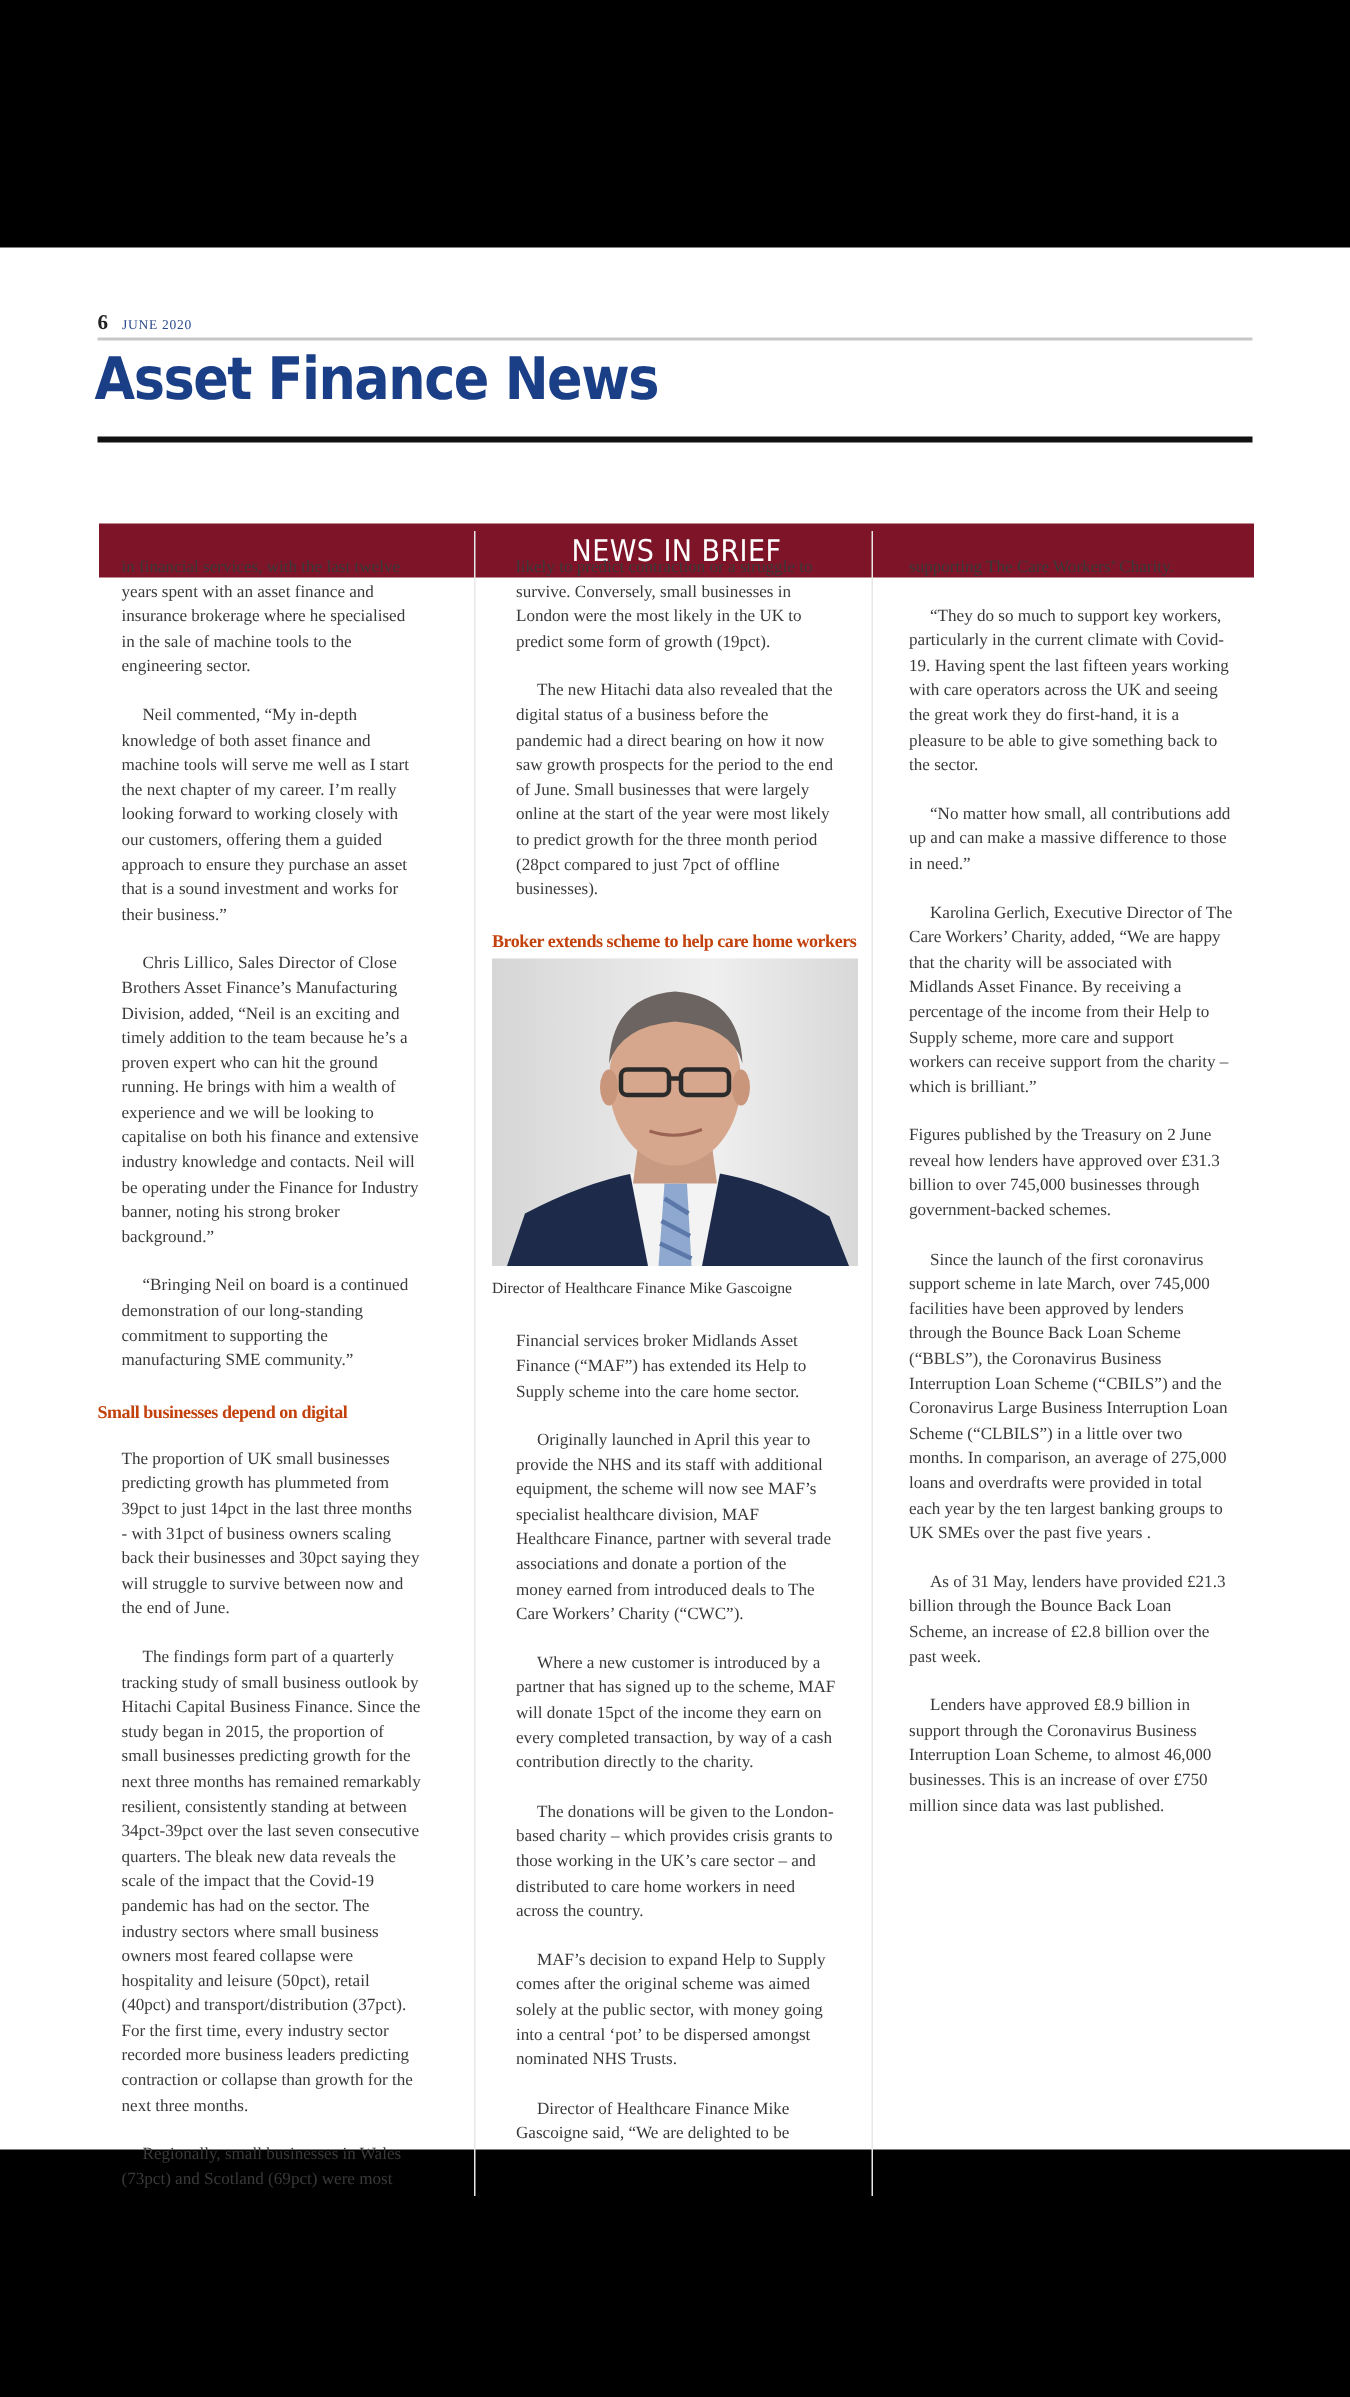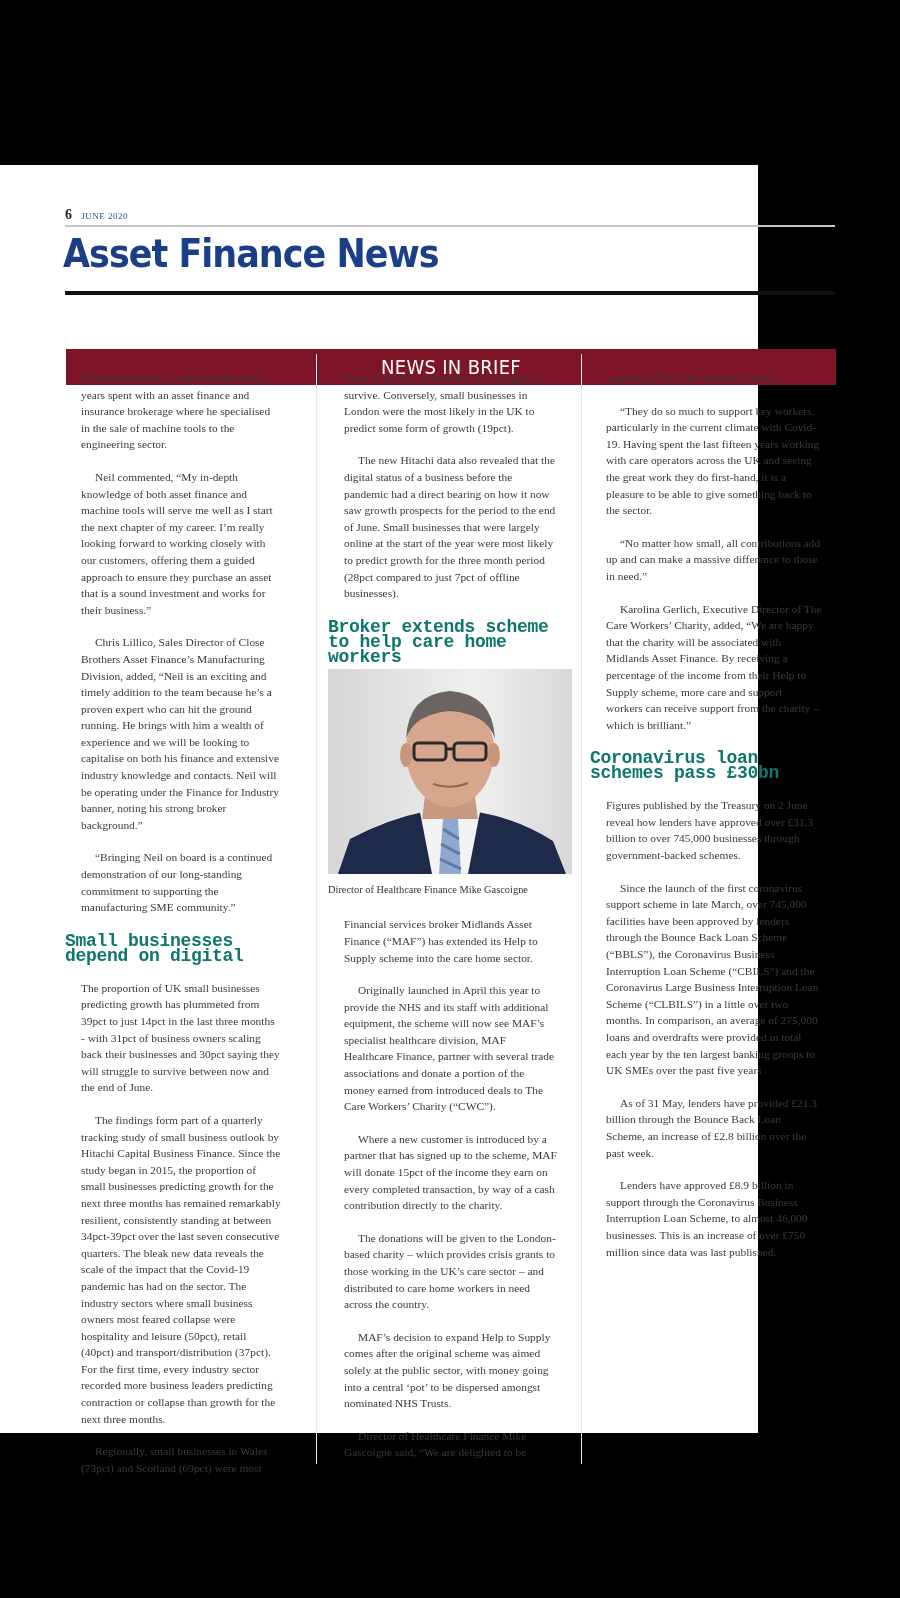--- a/index.html
+++ b/index.html
@@ -1,21 +1,21 @@
 <!DOCTYPE html>
 <html><head>
 <meta charset="utf-8">
 <style>
   html, body { margin: 0; padding: 0; }
   body {
     width: 900px; height: 1598px; background: #000; position: relative; overflow: hidden;
     font-family: "Liberation Serif", serif;
   }
   .page {
-    position: absolute; left: 0; top: 165px; width: 758px; height: 1268px; background: #fff;
+    position: absolute; left: 0; top: 165px; width: 900px; height: 1268px; background: #fff;
   }
   .folio {
     position: absolute; left: 65px; top: 42px; font-size: 13px; color: #222;
   }
   .folio .num { font-weight: bold; font-size: 14px; margin-right: 6px; }
   .folio .date { font-size: 9px; color: #2b4a8a; letter-spacing: 0.5px; }
   .rule-top { position: absolute; left: 65px; width: 770px; top: 60px; height: 2px; background: #c8c8c8; }
   .masthead {
     position: absolute; left: 63px; top: 66px; font-family: "DejaVu Sans", sans-serif;
     font-weight: bold; font-size: 35px; color: #1a3f86; letter-spacing: -1px; transform: scaleY(1.12); transform-origin: top left;
@@ -29,22 +29,22 @@
   .col {
     position: absolute; top: 189px; font-size: 11.4px; line-height: 16.6px; color: #3a3a3a;
   }
   .col1 { left: 65px; width: 232px; }
   .col2 { left: 328px; width: 246px; }
   .col3 { left: 590px; width: 248px; }
   .vline { position: absolute; top: 189px; height: 1110px; width: 1px; background: #e8e8e8; }
   .col p { margin: 16px; text-indent: 14px; }
   .col p.first { text-indent: 0; }
   .col h2 {
-    font-family: Liberation Mono, monospace; font-weight: bold; font-size: 18px; line-height: 15px;
-    color: #0f766e; margin: 18px 0 2px 0; letter-spacing: -0.3px;
+    font-family: Liberation Serif, serif; font-weight: bold; font-size: 12px; line-height: 15px;
+    color: #c2410c; margin: 18px 0 2px 0; letter-spacing: -0.3px;
   }
   .photo {
     width: 244px; height: 205px; margin-top: 4px; background: linear-gradient(90deg, #d9d9d9 0%, #ececec 60%, #dedede 100%);
     position: relative; overflow: hidden;
   }
   .caption { font-size: 10.4px; color: #333; margin-top: 8px; margin-bottom: 18px; white-space: nowrap; }
 </style>
 </head>
 <body>
 
@@ -117,19 +117,18 @@
     <p>The donations will be given to the London-based charity – which provides crisis grants to those working in the UK’s care sector – and distributed to care home workers in need across the country.</p>
     <p>MAF’s decision to expand Help to Supply comes after the original scheme was aimed solely at the public sector, with money going into a central ‘pot’ to be dispersed amongst nominated NHS Trusts.</p>
     <p>Director of Healthcare Finance Mike Gascoigne said, “We are delighted to be</p>
   </div>
 
   <div class="col col3">
     <p class="first">supporting The Care Workers’ Charity.</p>
     <p>“They do so much to support key workers, particularly in the current climate with Covid-19. Having spent the last fifteen years working with care operators across the UK and seeing the great work they do first-hand, it is a pleasure to be able to give something back to the sector.</p>
     <p>“No matter how small, all contributions add up and can make a massive difference to those in need.”</p>
     <p>Karolina Gerlich,  Executive Director of The Care Workers’ Charity, added, “We are happy that the charity will be associated with Midlands Asset Finance. By receiving a percentage of the income from their Help to Supply scheme, more care and support workers can receive support from the charity – which is brilliant.”</p>
-    <h2>Coronavirus loan schemes pass £30bn</h2>
     <p class="first">Figures published by the Treasury on 2 June reveal how lenders have approved over £31.3 billion to over 745,000 businesses through government-backed schemes.</p>
     <p>Since the launch of the first coronavirus support scheme in late March, over 745,000 facilities have been approved by lenders through the Bounce Back Loan Scheme (“BBLS”), the Coronavirus Business Interruption Loan Scheme (“CBILS”) and the Coronavirus Large Business Interruption Loan Scheme (“CLBILS”) in a little over two months. In comparison, an average of 275,000 loans and overdrafts were provided in total each year by the ten largest banking groups to UK SMEs over the past five years .</p>
     <p>As of 31 May, lenders have provided £21.3 billion through the Bounce Back Loan Scheme, an increase of £2.8 billion over the past week.</p>
     <p>Lenders have approved £8.9 billion in support through the Coronavirus Business Interruption Loan Scheme, to almost 46,000 businesses. This is an increase of over £750 million since data was last published.</p>
   </div>
 </div>
 
 </body></html>

